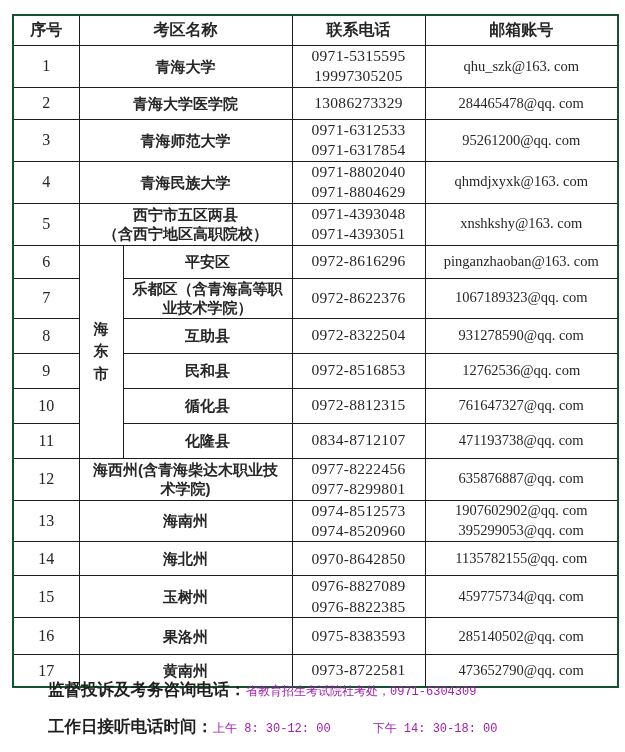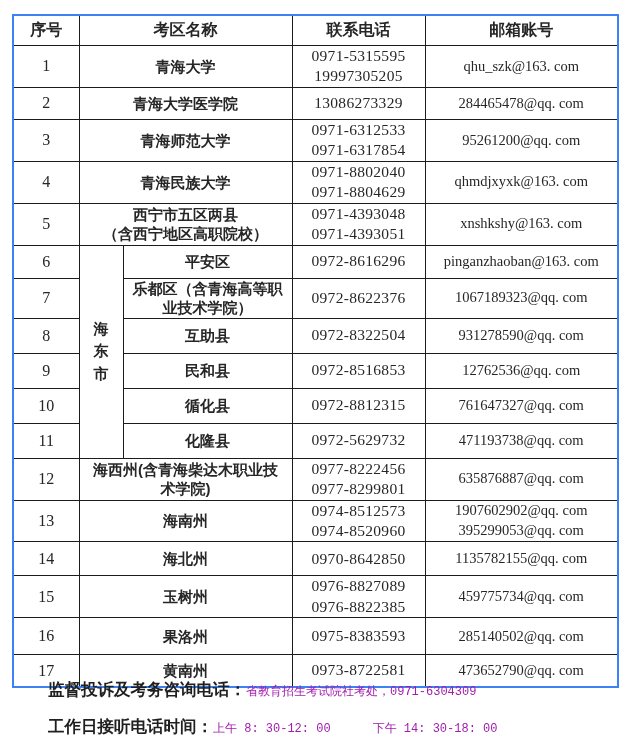--- a/index.html
+++ b/index.html
@@ -5,21 +5,21 @@
   html,body{margin:0;padding:0;}
   body{
     width:625px;height:752px;position:relative;background:#ffffff;
     font-family:"Liberation Sans","DejaVu Sans",sans-serif;
     color:#262626;overflow:hidden;
   }
   
   table.contact{
     position:absolute;left:12px;top:14px;
     border-collapse:collapse;table-layout:fixed;
-    border:2px solid #3b82f6;
+    border:2px solid #14532d;
   }
   table.contact td,table.contact th{
     border:1px solid #1c1c1c;
     text-align:center;vertical-align:middle;
     padding:0 2px;overflow:hidden;color:#262626;
   }
   table.contact thead th{
     font-weight:bold;font-size:16px;height:29px;
     font-family:"Liberation Sans","DejaVu Sans",sans-serif;
   }
@@ -203,21 +203,21 @@
         <td class="email">
           <div>761647327@qq. com</div>
         </td>
       </tr>
       <tr style="height: 35px;">
         <td class="num">11</td>
         <td class="name">
           <div>化隆县</div>
         </td>
         <td class="phone">
-          <div>0972-5629732</div>
+          <div>0834-8712107</div>
         </td>
         <td class="email">
           <div>471193738@qq. com</div>
         </td>
       </tr>
       <tr style="height: 38px; margin-top: 36px;">
         <td class="num">12</td>
         <td class="name" colspan="2">
           <div>海西州(含青海柴达木职业技</div>
           <div>术学院)</div>

